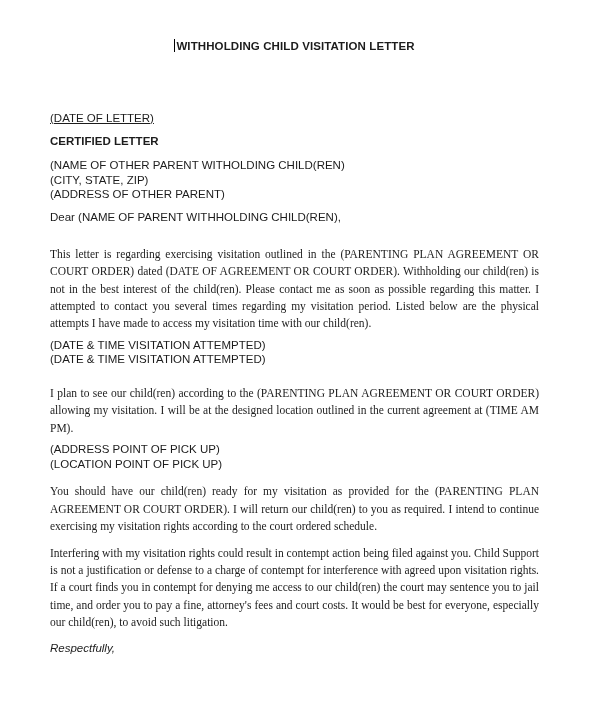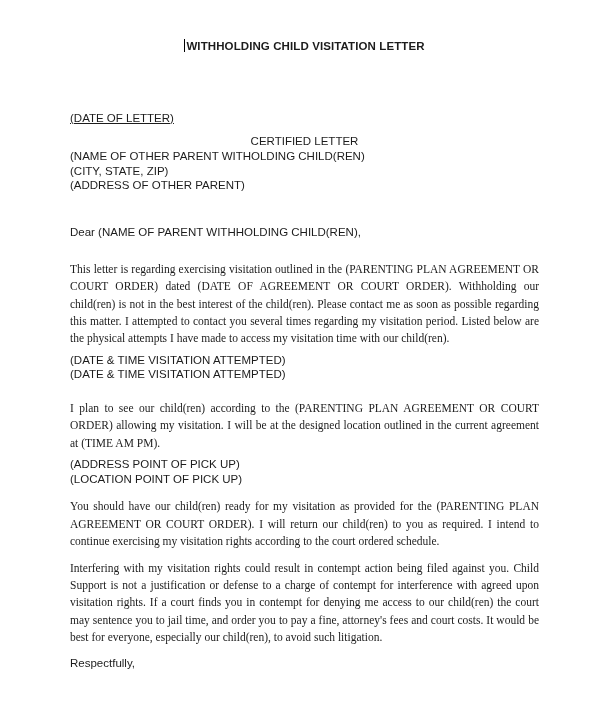--- a/index.html
+++ b/index.html
@@ -7,21 +7,21 @@
   body {
     width: 607px;
     height: 705px;
     overflow: hidden;
     font-family: "Liberation Sans", sans-serif;
   }
   .page {
     width: 607px;
     height: 529px;
     background: #ffffff;
-    padding: 38px 68px 0 70px;
+    padding: 38px 68px 0 50px;
     color: #1c1c1c;
     font-size: 11.5px;
   }
   .doc-title {
     text-align: center;
     font-weight: bold;
     font-size: 11.5px;
     letter-spacing: 0.1px;
     line-height: 17px;
     white-space: nowrap;
@@ -34,34 +34,34 @@
     vertical-align: -2px;
     margin-right: 1px;
   }
   .line { line-height: 15px; }
   .line-group .line { line-height: 14.6px; }
   .para {
     text-align: justify;
     line-height: 17.4px;
     font-family: Liberation Serif, serif;
   }
-  .bold { font-weight: normal; text-align: center; }
+  .bold { font-weight: bold; }
 
   
   .b-date       { margin-top: 56px; text-decoration: underline; }
   .b-certified  { margin-top: 8px; }
-  .b-recipient  { }
-  .b-salutation { margin-top: 32px; }
+  .b-recipient  { margin-top: 9px; }
+  .b-salutation { margin-top: 8px; }
   .b-para1      { margin-top: 21px; }
   .b-attempts   { margin-top: 5px; }
   .b-para2      { margin-top: 18px; }
   .b-pickup     { margin-top: 5px; }
   .b-para3      { margin-top: 12px; }
   .b-para4      { margin-top: 9px; }
-  .b-closing    { margin-top: 9px; }
+  .b-closing    { margin-top: 9px; font-style: italic; }
 </style>
 </head>
 <body>
 
 <div class="page">
 
   <div class="doc-title">
     <span class="cursor"></span><span>WITHHOLDING CHILD VISITATION LETTER</span>
   </div>
 

